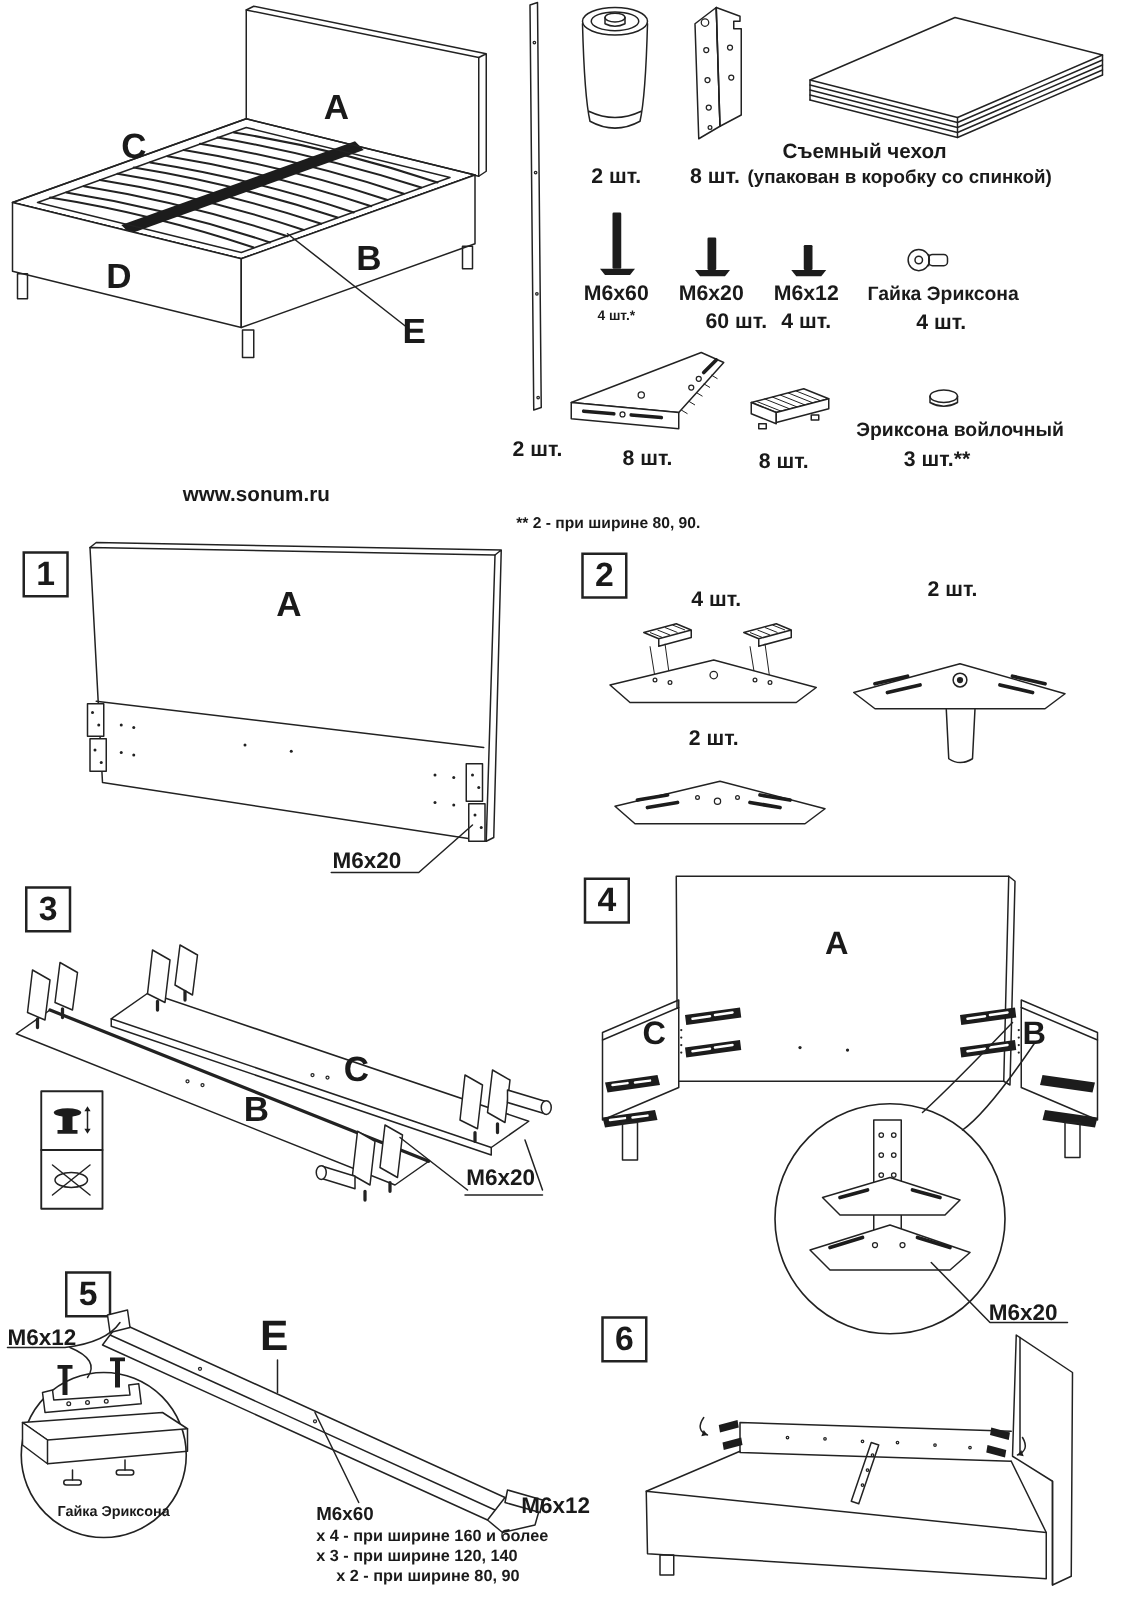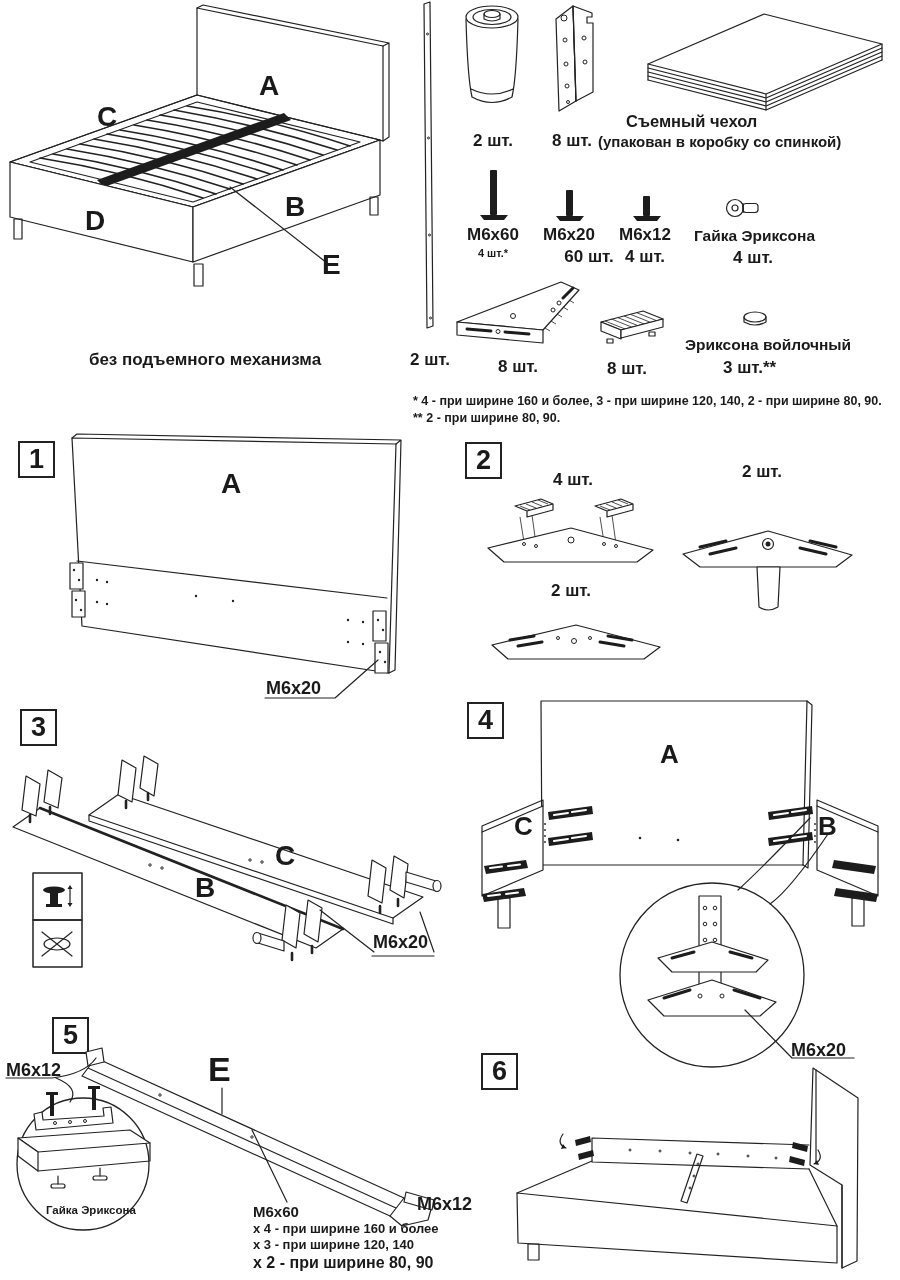--- a/index.html
+++ b/index.html
@@ -47,21 +47,21 @@
       <path class="ln" d="M14,219 h8 v20 h-8 Z M194,264 h9 v22 h-9 Z M370,197 h8 v18 h-8 Z"></path>
     </g>
     <path class="ln" d="M230,187 L327,263"></path>
   </svg>
   <div class="lbl" style="left:259px;top:70px;font-size:28px">A</div>
   <div class="lbl" style="left:97px;top:101px;font-size:28px">C</div>
   <div class="lbl" style="left:85px;top:205px;font-size:28px">D</div>
   <div class="lbl" style="left:285px;top:191px;font-size:28px">B</div>
   <div class="lbl" style="left:322px;top:249px;font-size:28px">E</div>
 
-  <div class="lbl ctr" style="left:55px;top:350px;width:300px;font-size:17px">без подъемного механизма</div>
+  <div class="lbl ctr" style="left:55px;top:387px;width:300px;font-size:16.5px">www.sonum.ru</div>
 
   <svg class="abs" style="left:416px;top:0" width="24" height="336" viewBox="0 0 24 336">
     <path class="fw" d="M8,4 L14,2 L17,326 L11,328 Z"></path>
     <circle class="hole" cx="11.5" cy="34" r="1"></circle>
       <circle class="hole" cx="12.5" cy="138" r="1"></circle>
     <circle class="hole" cx="13.5" cy="235" r="1"></circle>
       <circle class="hole" cx="14.5" cy="318" r="1"></circle>
   </svg>
   <div class="lbl" style="left:410px;top:350px;font-size:17px">2 шт.</div>
 
@@ -145,21 +145,20 @@
   </svg>
   <div class="lbl" style="left:607px;top:359px;font-size:17px">8 шт.</div>
 
   <svg class="abs" style="left:736px;top:308px" width="40" height="24" viewBox="0 0 40 24">
     <ellipse class="ln" cx="19" cy="9" rx="11" ry="5"></ellipse>
     <path class="ln" d="M8,9 v5 Q19,20 30,14 V9"></path>
   </svg>
   <div class="lbl ctr" style="left:685px;top:336px;width:140px;font-size:15.5px">Эриксона войлочный</div>
   <div class="lbl" style="left:723px;top:358px;font-size:17px">3 шт.**</div>
 
-  <div class="lbl" style="left:413px;top:394px;font-size:12.5px">* 4 - при ширине 160 и более, 3 - при ширине 120, 140, 2 - при ширине 80, 90.</div>
   <div class="lbl" style="left:413px;top:411px;font-size:12.5px">** 2 - при ширине 80, 90.</div>
 
   <div class="stepnum" style="left:18px;top:441px">1</div>
   <svg class="abs" style="left:0;top:430px" width="460" height="280" viewBox="0 0 460 280">
     <path class="fw" d="M72,8 L396,14 L389,243 L82,196 Z"></path>
     <path class="ln" d="M72,8 L77,4 L401,10 L396,14 M401,10 L395,240 L389,243"></path>
     <path class="ln" d="M77,131 L387,168"></path>
     <path class="fw" d="M70,133 h13 v26 h-13 Z M72,161 h13 v26 h-13 Z"></path>
     <path class="fw" d="M373,181 h13 v30 h-13 Z M375,213 h13 v30 h-13 Z"></path>
     <circle class="dot" cx="74" cy="140" r="1.2"></circle>
@@ -355,21 +354,21 @@
       <rect class="ln" x="93" y="166" width="14" height="4" rx="2"></rect>
     </g>
   </svg>
   <div class="lbl" style="left:208px;top:1050px;font-size:34px">E</div>
   <div class="lbl" style="left:6px;top:1060px;font-size:18px">M6x12</div>
   <div class="lbl" style="left:417px;top:1194px;font-size:18px">M6x12</div>
   <div class="lbl" style="left:46px;top:1204px;font-size:11.5px">Гайка Эриксона</div>
   <div class="lbl" style="left:253px;top:1203px;font-size:15px">M6x60</div>
   <div class="lbl" style="left:253px;top:1222px;font-size:13px">x 4 - при ширине 160 и более</div>
   <div class="lbl" style="left:253px;top:1238px;font-size:13px">x 3 - при ширине 120, 140</div>
-  <div class="lbl" style="left:253px;top:1254px;font-size:16px">x 2 - при ширине 80, 90</div>
+  <div class="lbl" style="left:269px;top:1254px;font-size:13px">x 2 - при ширине 80, 90</div>
 
   <div class="stepnum" style="left:481px;top:1053px">6</div>
   <svg class="abs" style="left:460px;top:1030px" width="440" height="250" viewBox="0 0 440 250">
     <g>
       <path class="fw" d="M353,38 L398,68 L397,231 L382,238 L382,155 L350,135 Z"></path>
       <path class="ln" d="M356,40 L356,133 M382,155 L382,238"></path>
     </g>
     <g>
       <path class="ln" d="M132,108 L349,115 M132,132 L349,139 M132,108 L132,132"></path>
       <path class="ln" d="M57,163 L132,131"></path>

